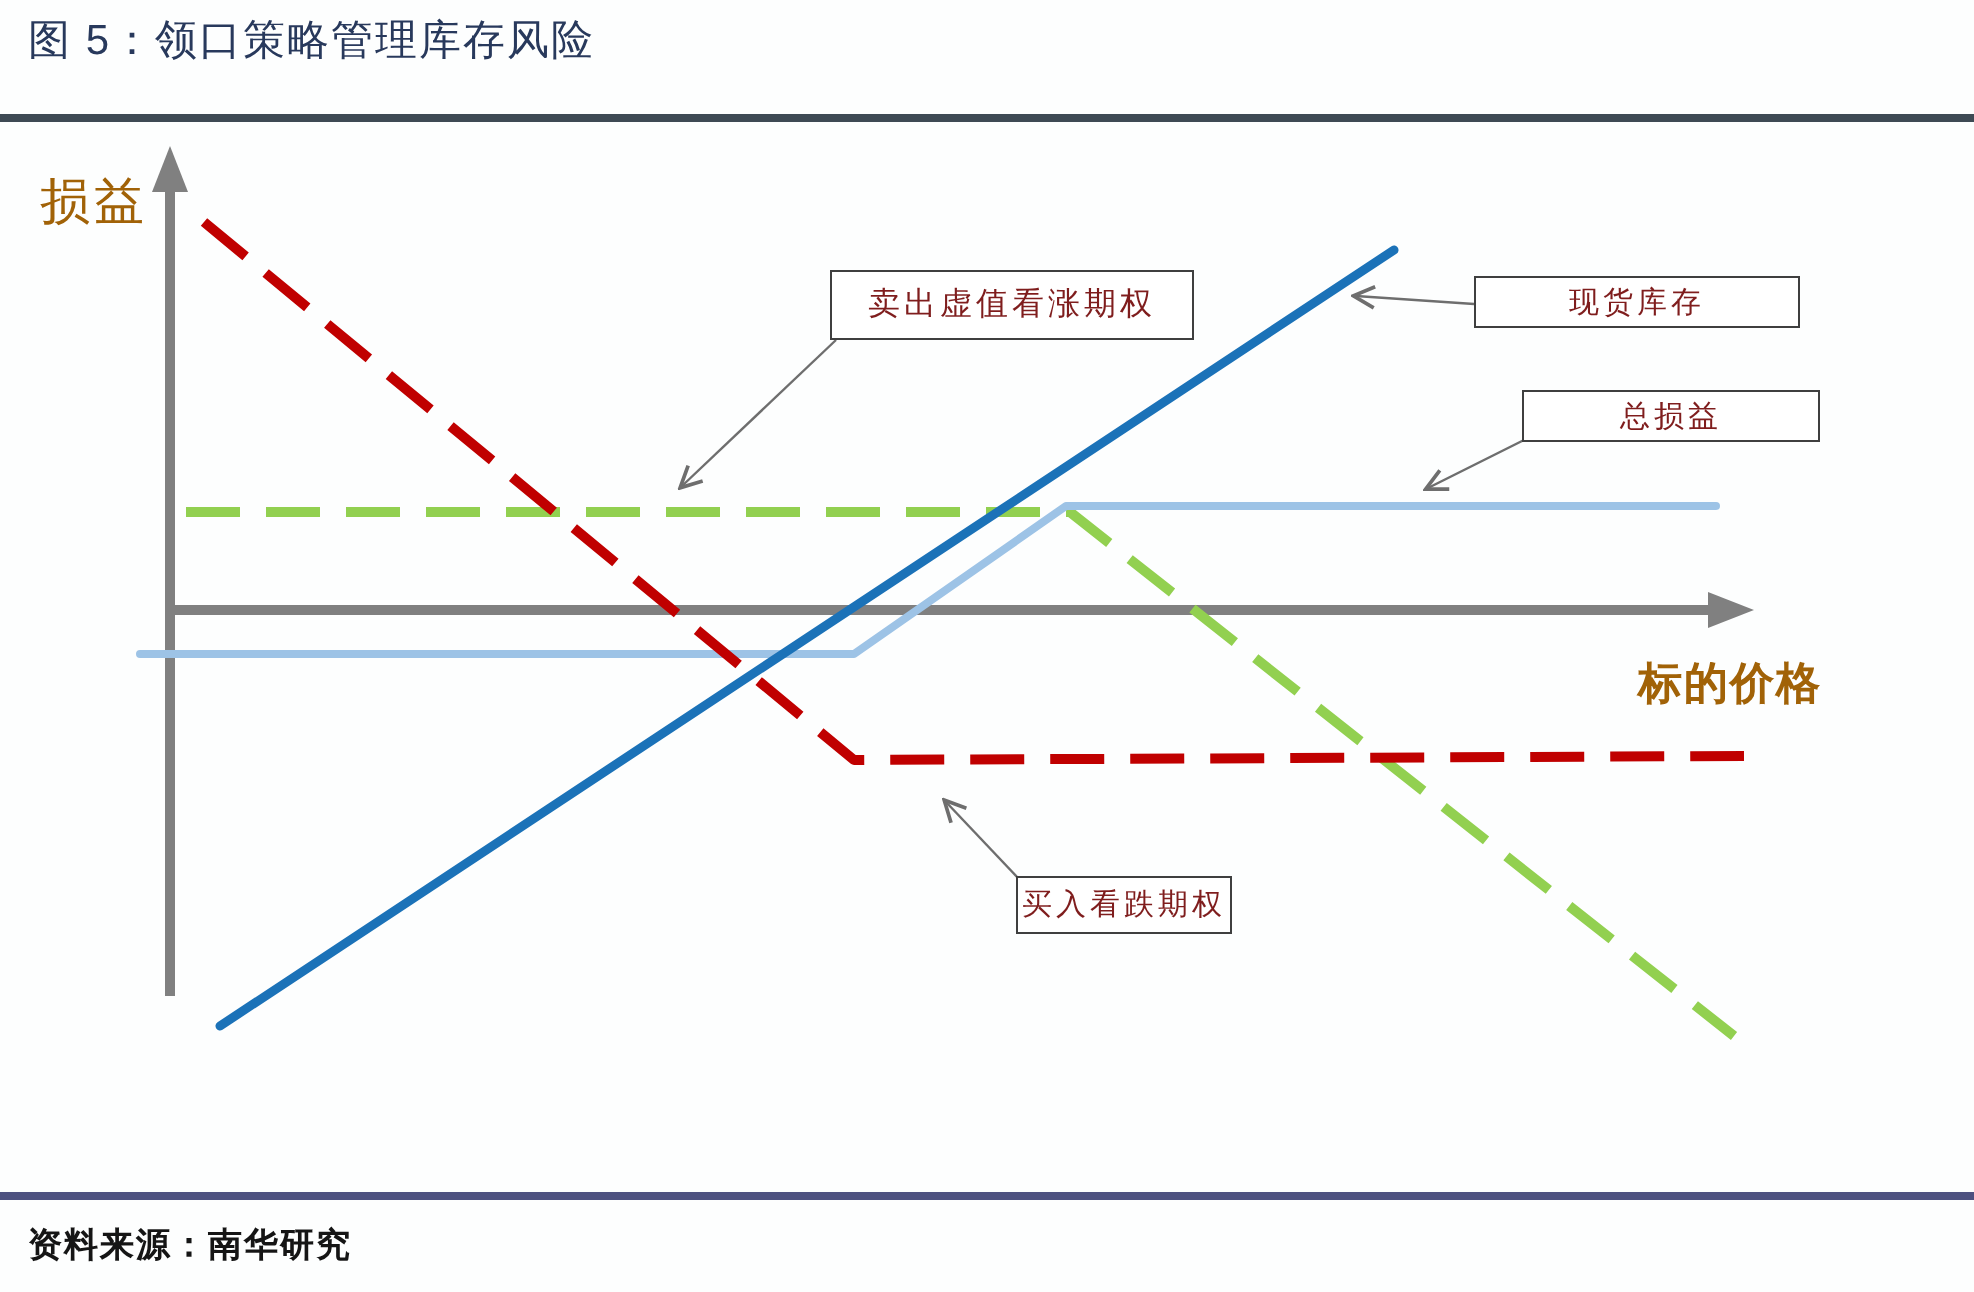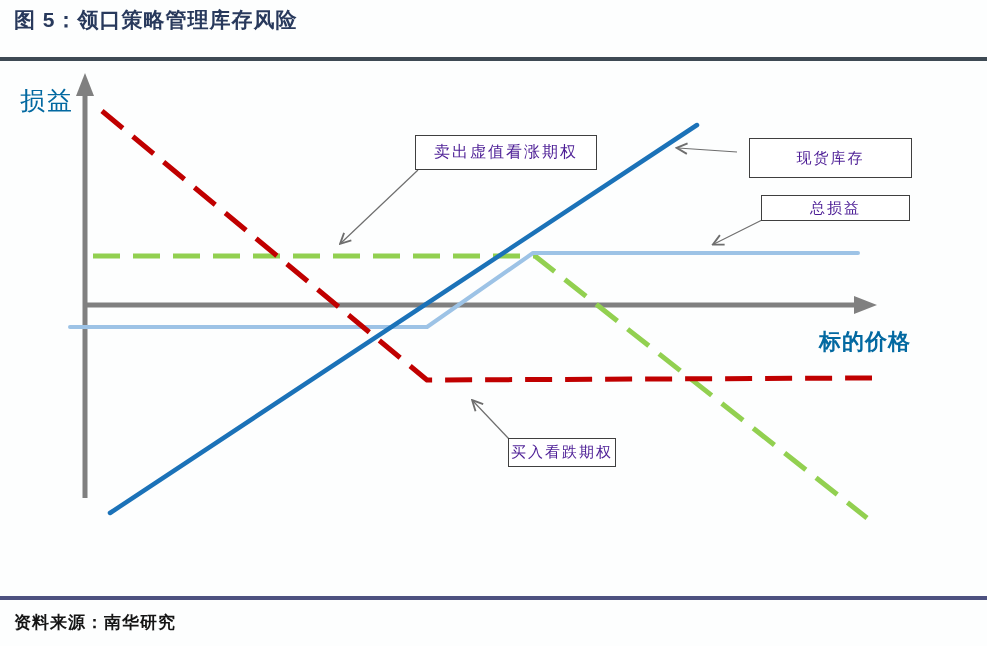--- a/index.html
+++ b/index.html
@@ -3,39 +3,39 @@
 <meta charset="utf-8">
 <style>
   html,body{margin:0;padding:0;}
   body{
     width:987px;height:646px;position:relative;overflow:hidden;
     background:#fdfefe;
     font-family:"Liberation Sans","DejaVu Sans",sans-serif;
   }
   .abs{position:absolute;}
   .fig-title{
-    left:14px;top:6px;font-size:21px;font-weight:bold;color:#28395c;
+    left:14px;top:6px;font-size:21px;font-weight:normal;color:#28395c;
     letter-spacing:1px;white-space:nowrap;
   }
   .rule-top{left:0;top:57px;width:987px;height:4px;background:#3e4a54;}
   .rule-bottom{left:0;top:596px;width:987px;height:4px;background:#4d5180;}
   .source-line{
     left:14px;top:611px;font-size:17px;font-weight:bold;color:#151515;
     letter-spacing:1px;white-space:nowrap;
   }
-  .axis-label{color:#0369a1;white-space:nowrap;}
+  .axis-label{color:#a16207;white-space:nowrap;}
   .y-label{left:20px;top:84px;font-size:25px;letter-spacing:2px;}
   .x-label{left:819px;top:327px;font-size:22px;letter-spacing:1px;font-weight:bold;}
   .callout{
-    background:#ffffff;border:1px solid #3f3f3f;color:#4c1d95;
+    background:#ffffff;border:1px solid #3f3f3f;color:#7f1d1d;
     display:flex;align-items:center;justify-content:center;
     font-size:16px;letter-spacing:2px;white-space:nowrap;box-sizing:border-box;
   }
   .callout-sell-call{left:415px;top:135px;width:182px;height:35px;}
-  .callout-spot{left:737px;top:138px;width:163px;height:40px;font-size:15px;margin-left:12px;}
+  .callout-spot{left:737px;top:138px;width:163px;height:26px;font-size:15px;}
   .callout-total{left:761px;top:195px;width:149px;height:26px;font-size:15px;}
   .callout-buy-put{left:508px;top:438px;width:108px;height:29px;font-size:15px;}
   #chart-svg{left:0;top:0;}
 </style>
 </head>
 <body>
 
 <div class="abs fig-title">图 5：领口策略管理库存风险</div>
 <div class="abs rule-top"></div>
 

